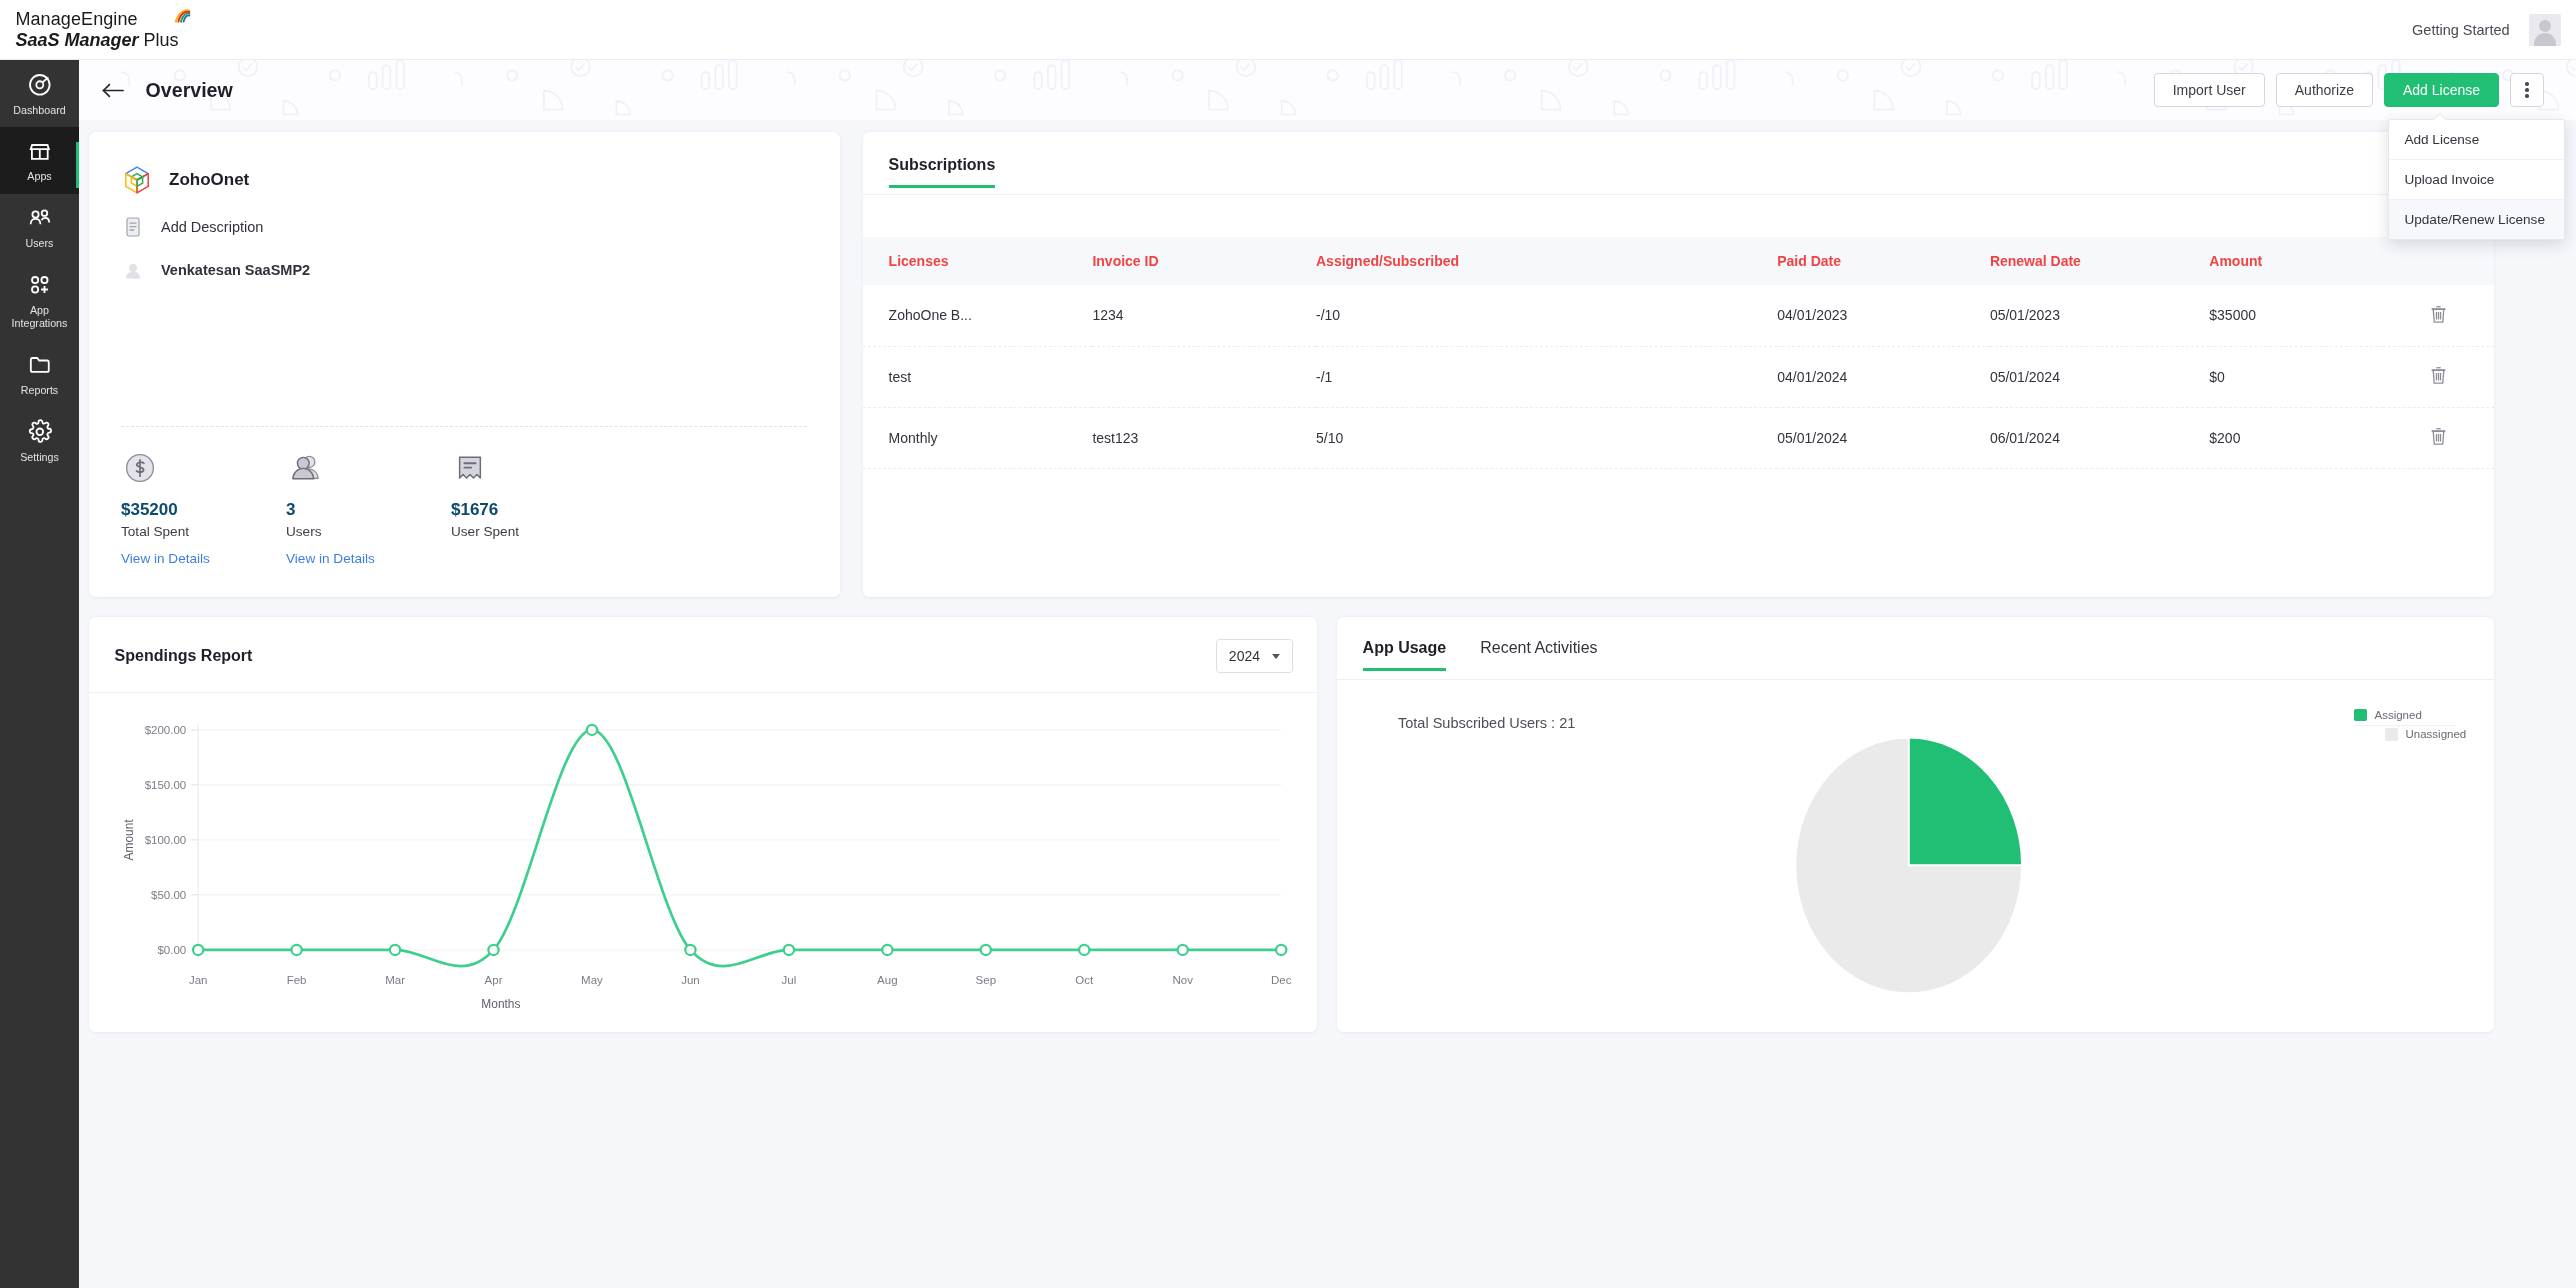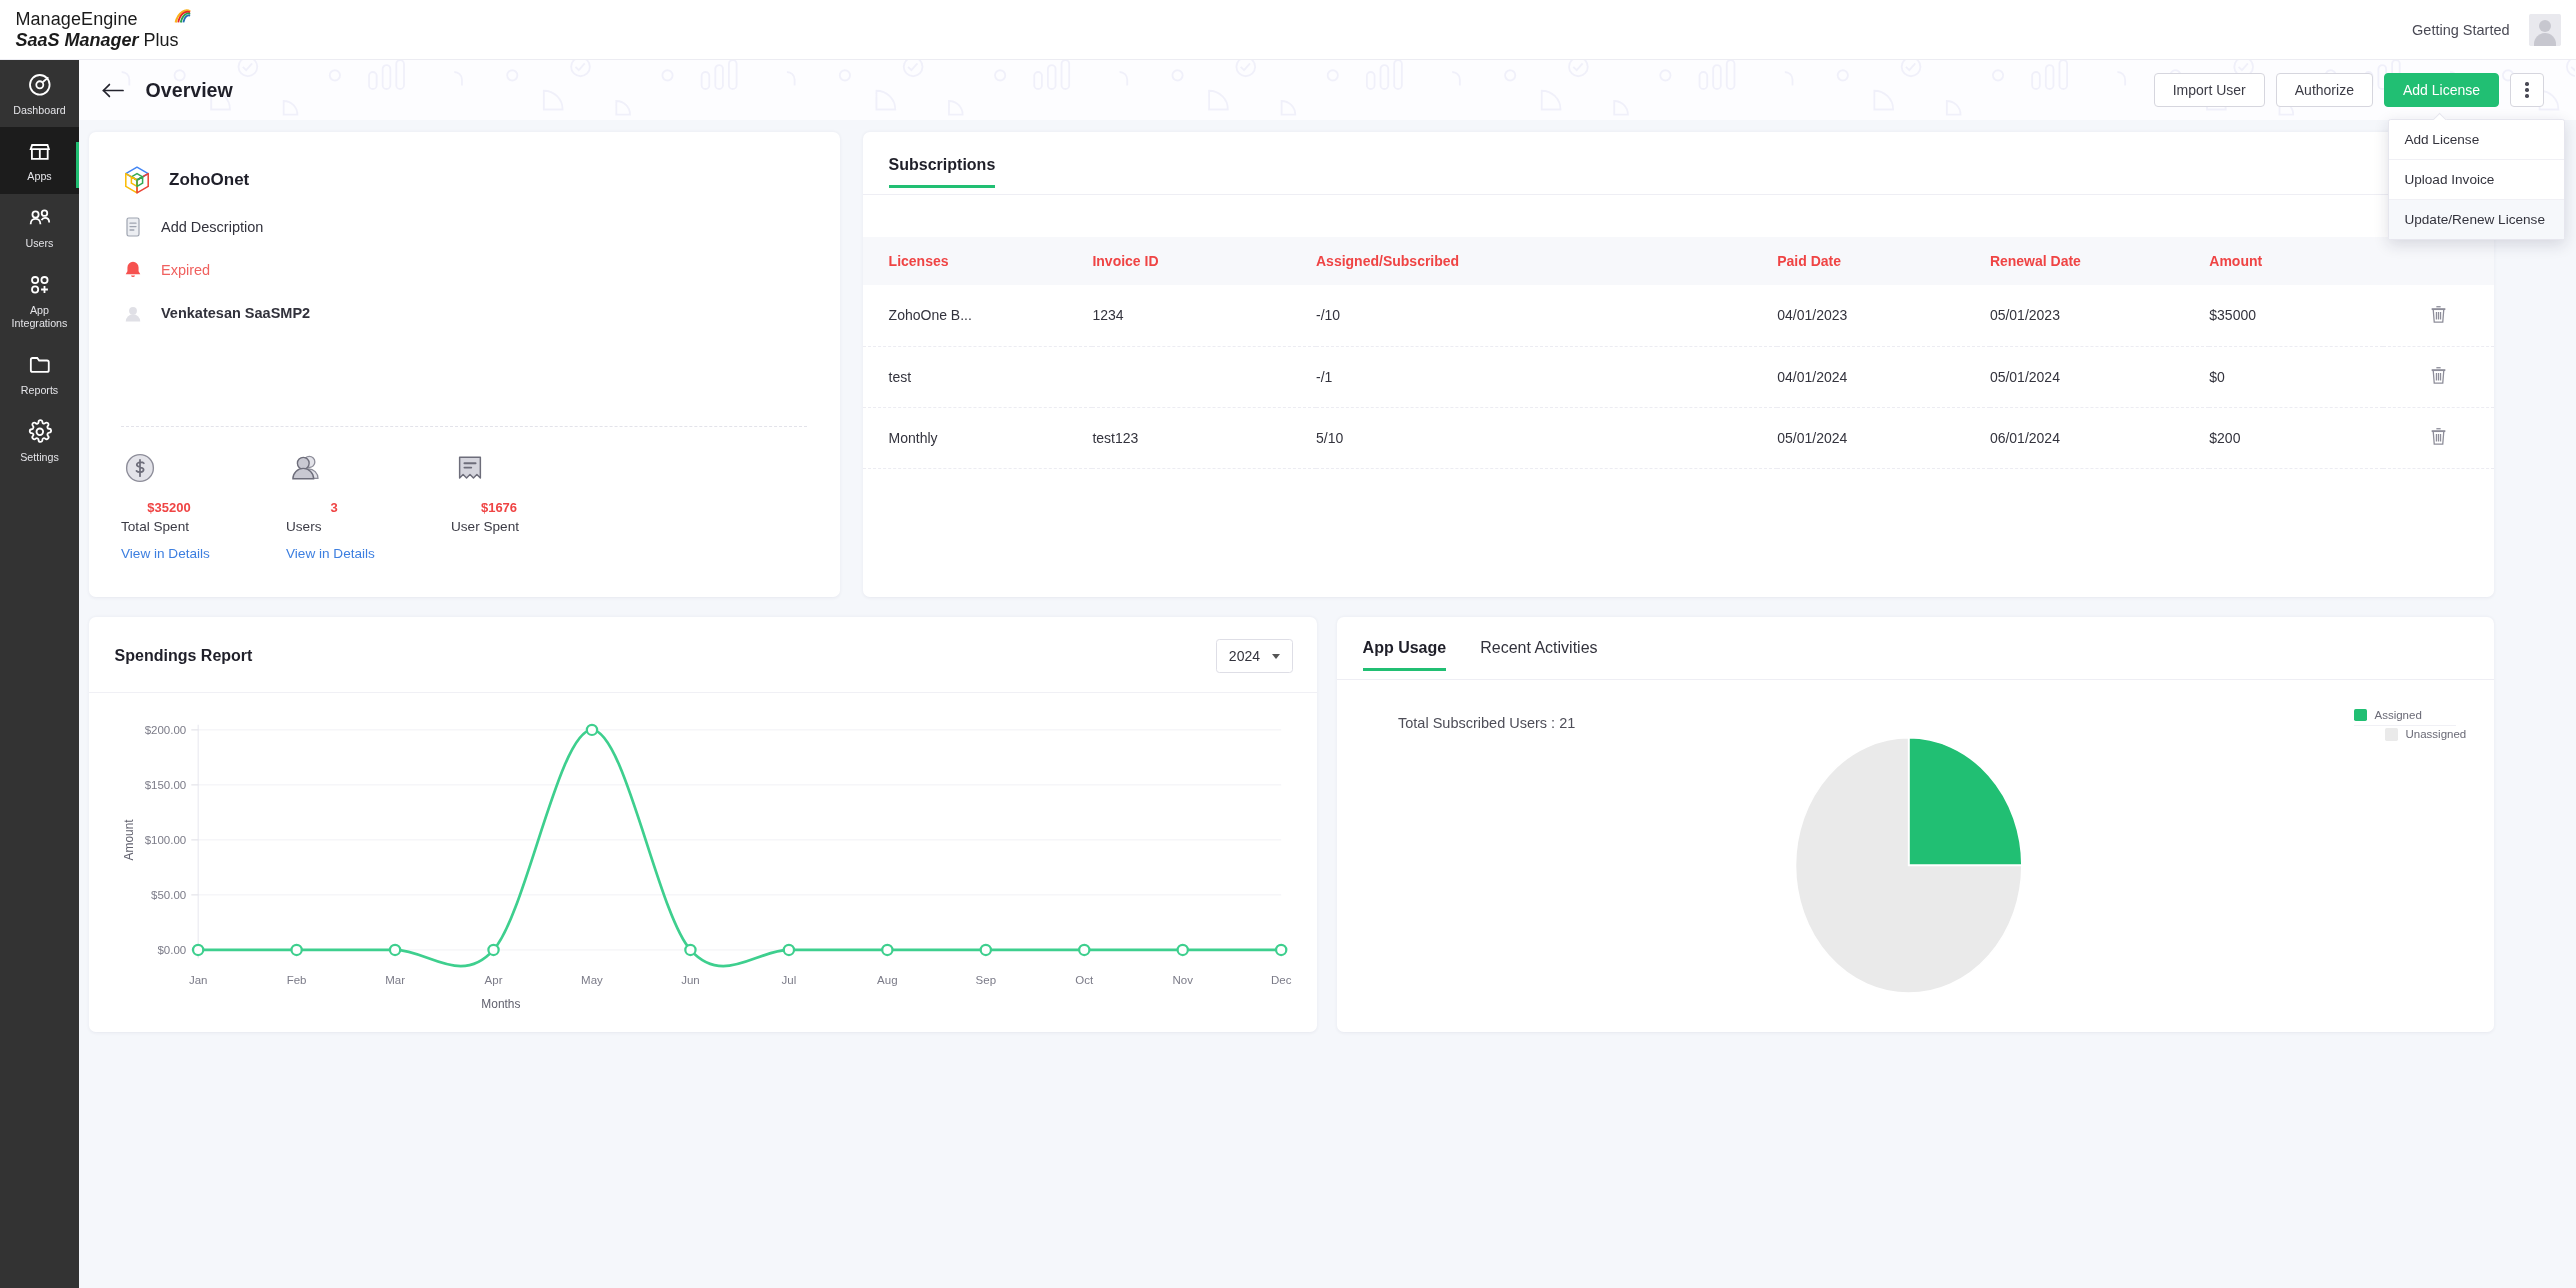--- a/index.html
+++ b/index.html
@@ -128,21 +128,21 @@
   .info-txt { font-size: 14.5px; color: #32323c; }
   .info-txt.red { color: #f0615f; }
   .info-txt.link { cursor: pointer; }
   .divider {
     position:absolute; left:32px; top:294px; width: 686px; height: 0.9px;
     border-top: 0.9px dashed #e3e3ea;
   }
   .stats { position:absolute; left:32px; top:317px; display:flex; gap:69px; }
   .stat { width: 96px; }
   .stat-ic { width: 38px; height: 38px; margin-bottom: 10.2px; }
-  .stat-val { font-size: 13px; font-weight: bold; color: #ef4444; text-align: center; }
+  .stat-val { font-size: 17px; font-weight: bold; color: #0c4a6e; }
   .stat-lbl { font-size: 13.6px; color: #3b3b45; margin-top: 3.4px; }
   .stat-link { font-size: 13.6px; color: #3d7fe0; margin-top: 12.8px; cursor:pointer; }
 
   
   .sec-tabs { padding: 24px 0 0 25.6px; display: flex; gap: 36px; position: relative; }
   .sec-tab {
     font-size: 16px; font-weight: bold; color: #1f1f29; padding-bottom: 13.6px;
     cursor: pointer; position: relative;
   }
   .sec-tab.active::after {
@@ -333,27 +333,20 @@
 
   <div class="info-row">
     <svg class="info-ic" viewBox="0 0 28 28">
       <rect x="7" y="3.5" width="14" height="21" rx="2" fill="#eceef2" stroke="#9ea4b0" stroke-width="1.4"></rect>
       <path d="M10.5 9.5h7M10.5 13.5h7M10.5 17.5h4.5" stroke="#9ea4b0" stroke-width="1.5" stroke-linecap="round"></path>
     </svg>
     <span class="info-txt link">Add Description</span>
   </div>
 
 
-  <div class="info-row">
-    <svg class="info-ic" viewBox="0 0 28 28">
-      <path d="M14 4.5 a6.5 6.5 0 0 1 6.5 6.5 v4.5 l2 3.5 h-17 l2 -3.5 V11 A6.5 6.5 0 0 1 14 4.5 Z" fill="#f6524f"></path>
-      <path d="M11.6 20.5 a2.5 2.5 0 0 0 4.8 0" fill="#f6524f"></path>
-    </svg>
-    <span class="info-txt red">Expired</span>
-  </div>
 
   <div class="info-row">
     <svg class="info-ic" viewBox="0 0 28 28">
       <circle cx="14" cy="11.5" r="4.6" fill="#e0e0e6"></circle>
       <path d="M5.5 24 a8.5 8.5 0 0 1 17 0 z" fill="#e0e0e6"></path>
     </svg>
     <span class="info-txt" style="font-weight:bold">Venkatesan SaaSMP2</span>
   </div>
 
   <div class="divider"></div>

